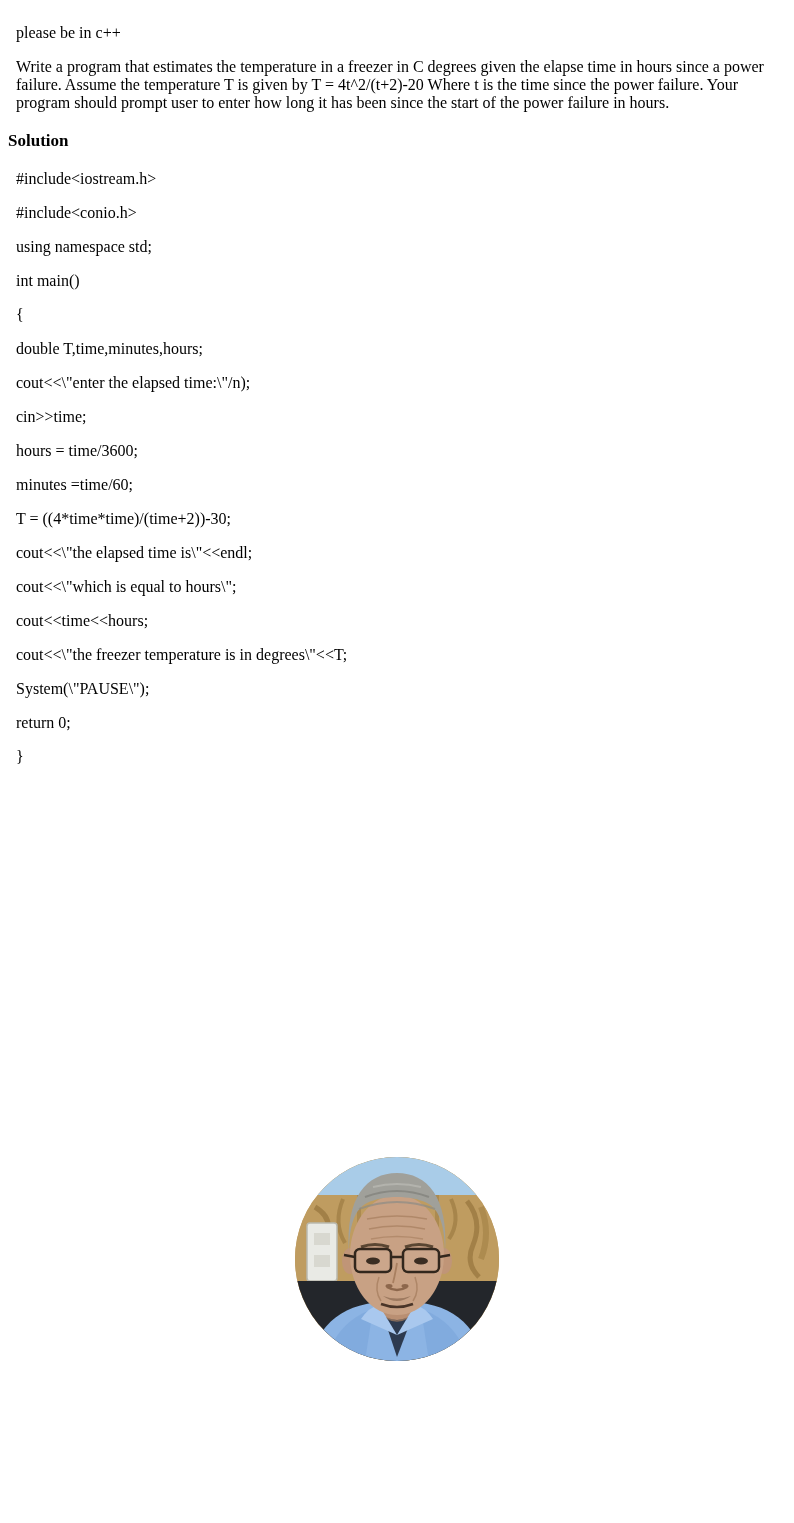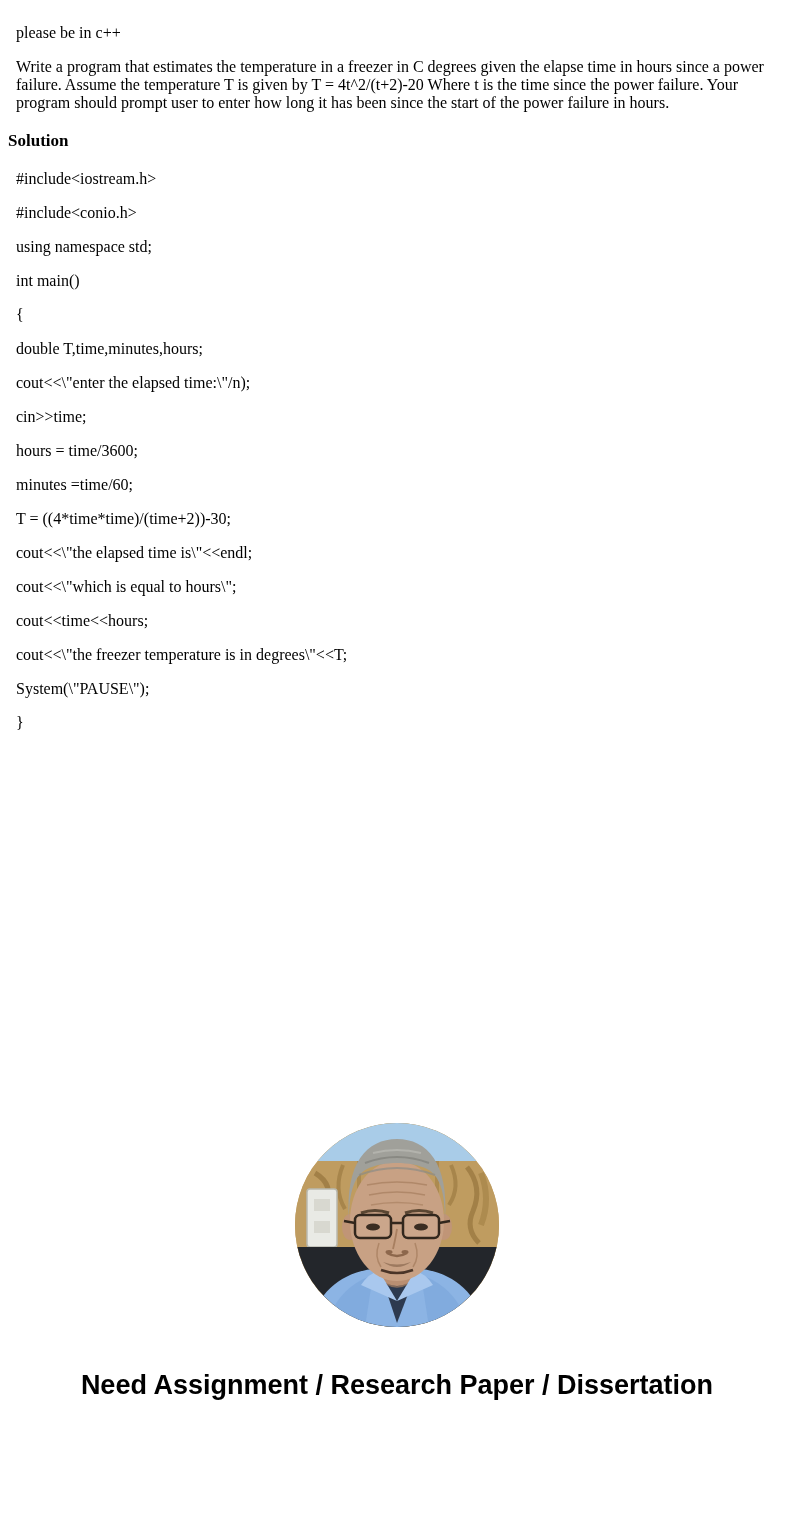--- a/index.html
+++ b/index.html
@@ -57,20 +57,21 @@
   <p class="code">cout&lt;&lt;\"enter the elapsed time:\"/n);</p>
   <p class="code">cin&gt;&gt;time;</p>
   <p class="code">hours = time/3600;</p>
   <p class="code">minutes =time/60;</p>
   <p class="code">T = ((4*time*time)/(time+2))-30;</p>
   <p class="code">cout&lt;&lt;\"the elapsed time is\"&lt;&lt;endl;</p>
   <p class="code">cout&lt;&lt;\"which is equal to hours\";</p>
   <p class="code">cout&lt;&lt;time&lt;&lt;hours;</p>
   <p class="code">cout&lt;&lt;\"the freezer temperature is in degrees\"&lt;&lt;T;</p>
   <p class="code">System(\"PAUSE\");</p>
+  <p class="code">return 0;</p>
   <p class="code">}</p>
 
   <div class="avatar-wrap">
     <div class="avatar">
       <svg width="204" height="204" viewBox="0 0 204 204" xmlns="http://www.w3.org/2000/svg">
 
         <rect x="0" y="0" width="204" height="204" fill="#bf9c60"></rect>
 
         <rect x="0" y="0" width="204" height="38" fill="#a9cce8"></rect>
 
@@ -137,16 +138,15 @@
         <path d="M88,139 Q102,144 116,139 Q102,149 88,139 Z" fill="#7a5a42" opacity="0.55"></path>
 
         <path d="M86,147 Q102,153 118,147" stroke="#4a3528" stroke-width="2.5" fill="none"></path>
 
         <path d="M92,161 Q102,167 112,161" stroke="#a87f60" stroke-width="1.5" fill="none" opacity="0.7"></path>
       </svg>
     </div>
   </div>
 
   <div class="footer">
-    <div>Need Assignment / Research Paper / Dissertation</div>
   </div>
 
 </main>
 
 </body></html>

